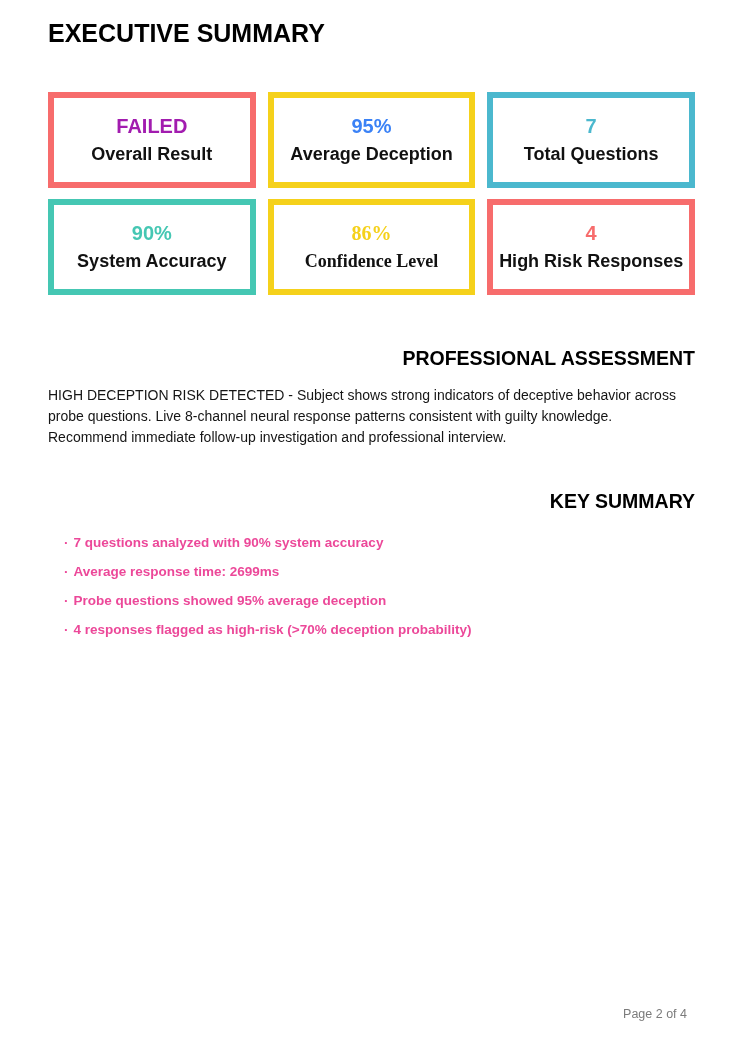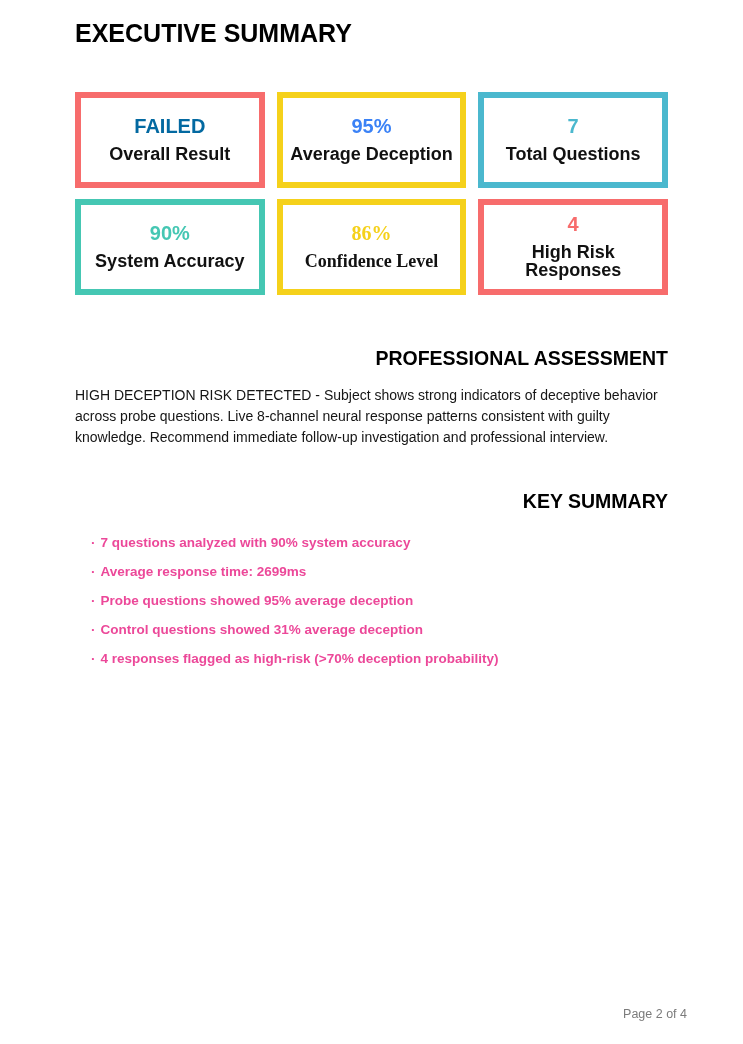--- a/index.html
+++ b/index.html
@@ -9,21 +9,21 @@
   }
   body {
     width: 743px;
     height: 1044px;
     position: relative;
     font-family: "Liberation Sans", sans-serif;
     color: #000;
     overflow: hidden;
   }
   .page {
-    padding: 0 75px;
+    padding: 0 48px;
     box-sizing: border-box;
     width: 743px;
     height: 1044px;
     position: relative;
   }
   .doc-title {
     margin: 0;
     padding-top: 19px;
     font-size: 25px;
     font-weight: bold;
@@ -102,21 +102,21 @@
 </style>
 </head>
 <body>
 
 <div class="page">
 
   <h1 class="doc-title">EXECUTIVE SUMMARY</h1>
 
   <div class="stat-grid">
     <div class="stat-card" style="border-color: rgb(247, 108, 108);">
-      <div class="card-value" style="color: #0369a1;">FAILED</div>
+      <div class="card-value" style="color: #a21caf;">FAILED</div>
       <div class="card-label">Overall Result</div>
     </div>
     <div class="stat-card" style="border-color: rgb(245, 209, 27);">
       <div class="card-value" style="color: #3b82f6;">95%</div>
       <div class="card-label">Average Deception</div>
     </div>
     <div class="stat-card" style="border-color: rgb(75, 184, 206);">
       <div class="card-value" style="color: rgb(75, 184, 206);">7</div>
       <div class="card-label">Total Questions</div>
     </div>
@@ -138,20 +138,19 @@
     <h2 class="section-heading">PROFESSIONAL ASSESSMENT</h2>
     <p class="body-text">HIGH DECEPTION RISK DETECTED - Subject shows strong indicators of deceptive behavior across probe questions. Live 8-channel neural response patterns consistent with guilty knowledge. Recommend immediate follow-up investigation and professional interview.</p>
   </div>
 
   <div class="kf-section">
     <h2 class="section-heading">KEY SUMMARY</h2>
     <ul class="findings">
       <li>7 questions analyzed with 90% system accuracy</li>
       <li>Average response time: 2699ms</li>
       <li>Probe questions showed 95% average deception</li>
-      <li>Control questions showed 31% average deception</li>
       <li>4 responses flagged as high-risk (&gt;70% deception probability)</li>
     </ul>
   </div>
 
   <div class="page-footer" style="color: rgb(123, 123, 123);">Page 2 of 4</div>
 
 </div>
 
 </body></html>

